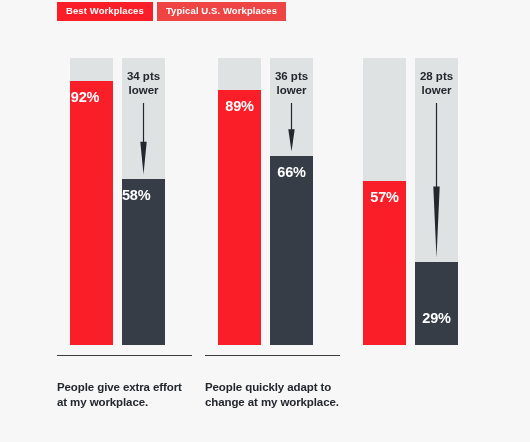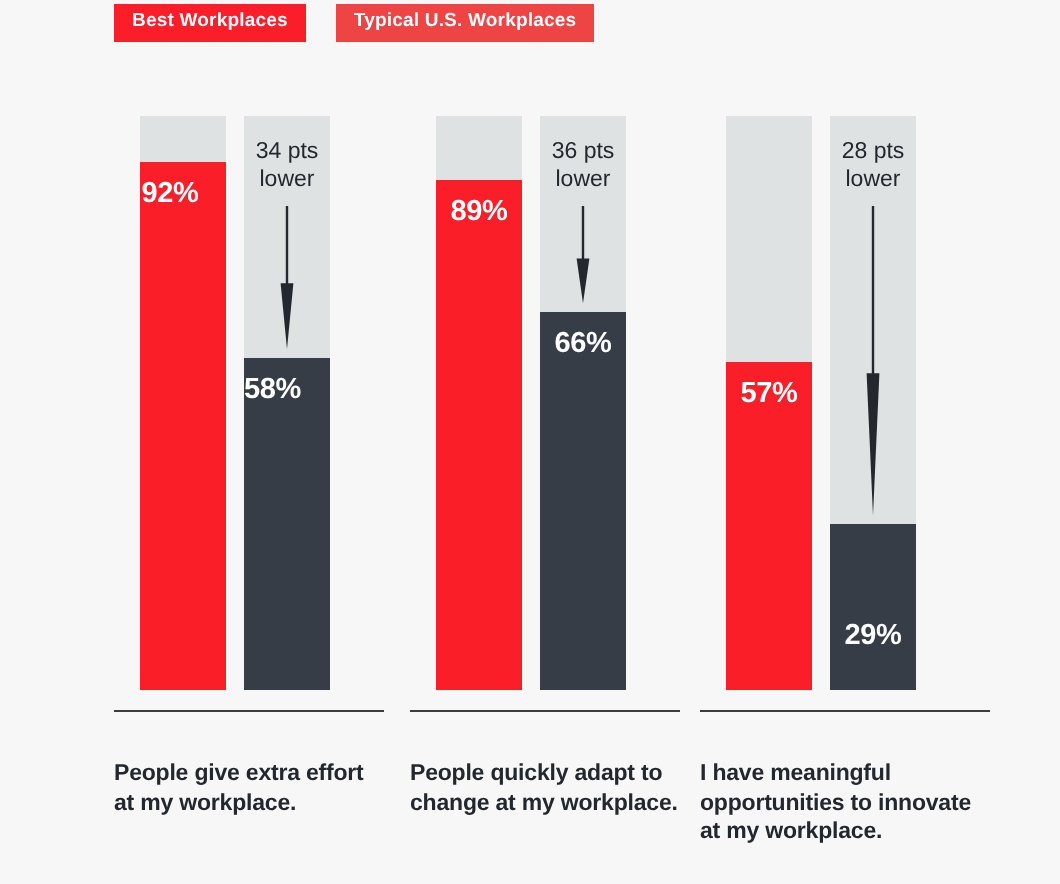--- a/index.html
+++ b/index.html
@@ -14,21 +14,21 @@
     overflow: hidden;
     position: relative;
   }
 
   
   #legend {
     position: absolute;
     left: 57px;
     top: 2px;
     display: flex;
-    gap: 15px;
+    gap: 4px;
     align-items: flex-start;
   }
   .legend-badge {
     font-size: 9.5px;
     font-weight: bold;
     color: #ffffff;
     padding: 4px 9px 5px 9px;
     line-height: 1;
     white-space: nowrap;
     letter-spacing: 0.1px;
@@ -91,21 +91,21 @@
 
   
   .delta {
     position: absolute;
     left: 65px;
     width: 43px;
     text-align: center;
     color: #23272e;
     font-size: 11.5px;
     line-height: 13.5px;
-    font-weight: normal;
+    font-weight: bold;
   }
   .delta-arrow {
     position: absolute;
     left: 65px;
     width: 43px;
     display: flex;
     justify-content: center;
   }
 
   
@@ -212,18 +212,14 @@
   </div>
 
   <div class="caption-wrap cap-1">
     <div class="divider"></div>
     <div class="caption">People give extra effort at my workplace.</div>
   </div>
   <div class="caption-wrap cap-2">
     <div class="divider"></div>
     <div class="caption">People quickly adapt to change at my workplace.</div>
   </div>
-  <div class="caption-wrap cap-3">
-    <div class="divider"></div>
-    <div class="caption">I have meaningful opportunities to innovate at my workplace.</div>
-  </div>
 
 </div>
 
 </body></html>

